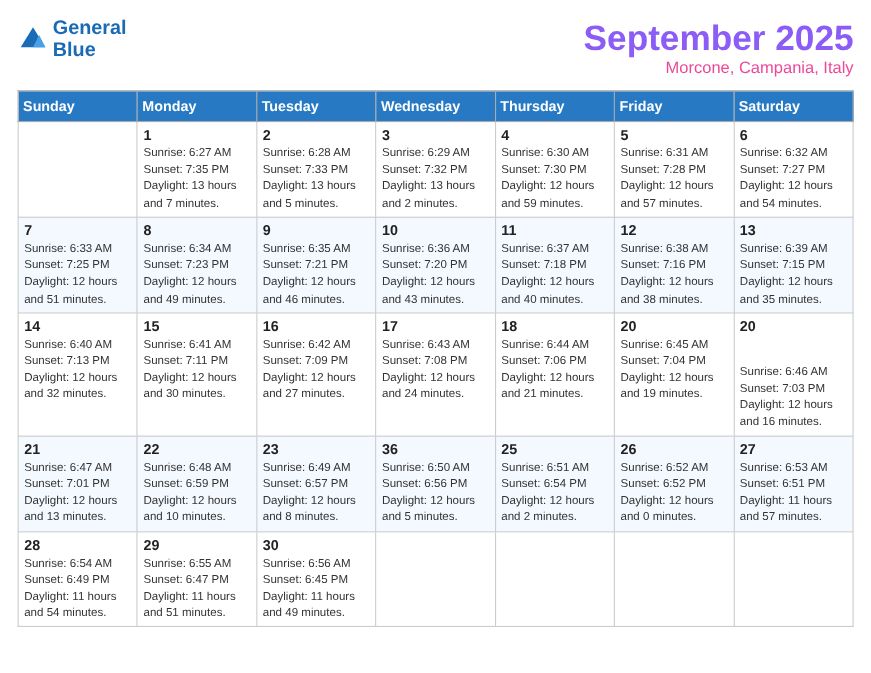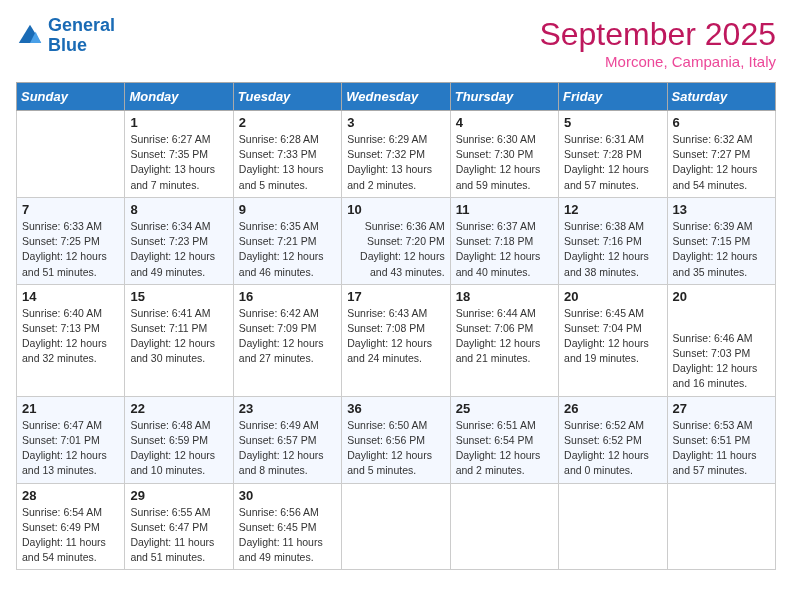--- a/index.html
+++ b/index.html
@@ -33,22 +33,22 @@
     }
     .logo-icon {
       width: 28px;
       height: 28px;
     }
     .title-block {
       text-align: right;
     }
     .month-title {
       font-size: 32px;
-      font-weight: normal;
-      color: #be185d;
+      font-weight: bold;
+      color: #8b5cf6;
     }
     .location {
       font-size: 15px;
       color: #ec4899;
     }
     table {
       width: 100%;
       border-collapse: collapse;
       font-size: 11px;
     }
@@ -85,21 +85,20 @@
       background: #f9f9f9;
     }
     tr:nth-child(even) td {
       background-color: #f4f8ff;
     }
     tr:nth-child(odd) td {
       background-color: #ffffff;
     }
     thead tr th {
       background-color: #2779c4 !important;
-      font-style: italic;
     }
   </style>
 </head>
 <body>
 
 <div class="header">
   <div class="logo">
     <svg class="logo-icon" viewBox="0 0 40 40">
       <polygon points="20,4 36,30 4,30" fill="#1a6bb5"></polygon>
       <polygon points="28,14 36,30 20,30" fill="#4aa0e8"></polygon>
@@ -190,21 +189,21 @@
         </td>
         <td>
           <span class="day-num">9</span>
           <div class="day-info" style="white-space: pre-line;">Sunrise: 6:35 AM
 Sunset: 7:21 PM
 Daylight: 12 hours
 and 46 minutes.</div>
         </td>
         <td>
           <span class="day-num">10</span>
-          <div class="day-info" style="white-space: pre-line; text-align: right;">Sunrise: 6:36 AM
+          <div class="day-info" style="white-space: pre-line;">Sunrise: 6:36 AM
 Sunset: 7:20 PM
 Daylight: 12 hours
 and 43 minutes.</div>
         </td>
         <td>
           <span class="day-num">11</span>
           <div class="day-info" style="white-space: pre-line;">Sunrise: 6:37 AM
 Sunset: 7:18 PM
 Daylight: 12 hours
 and 40 minutes.</div>

